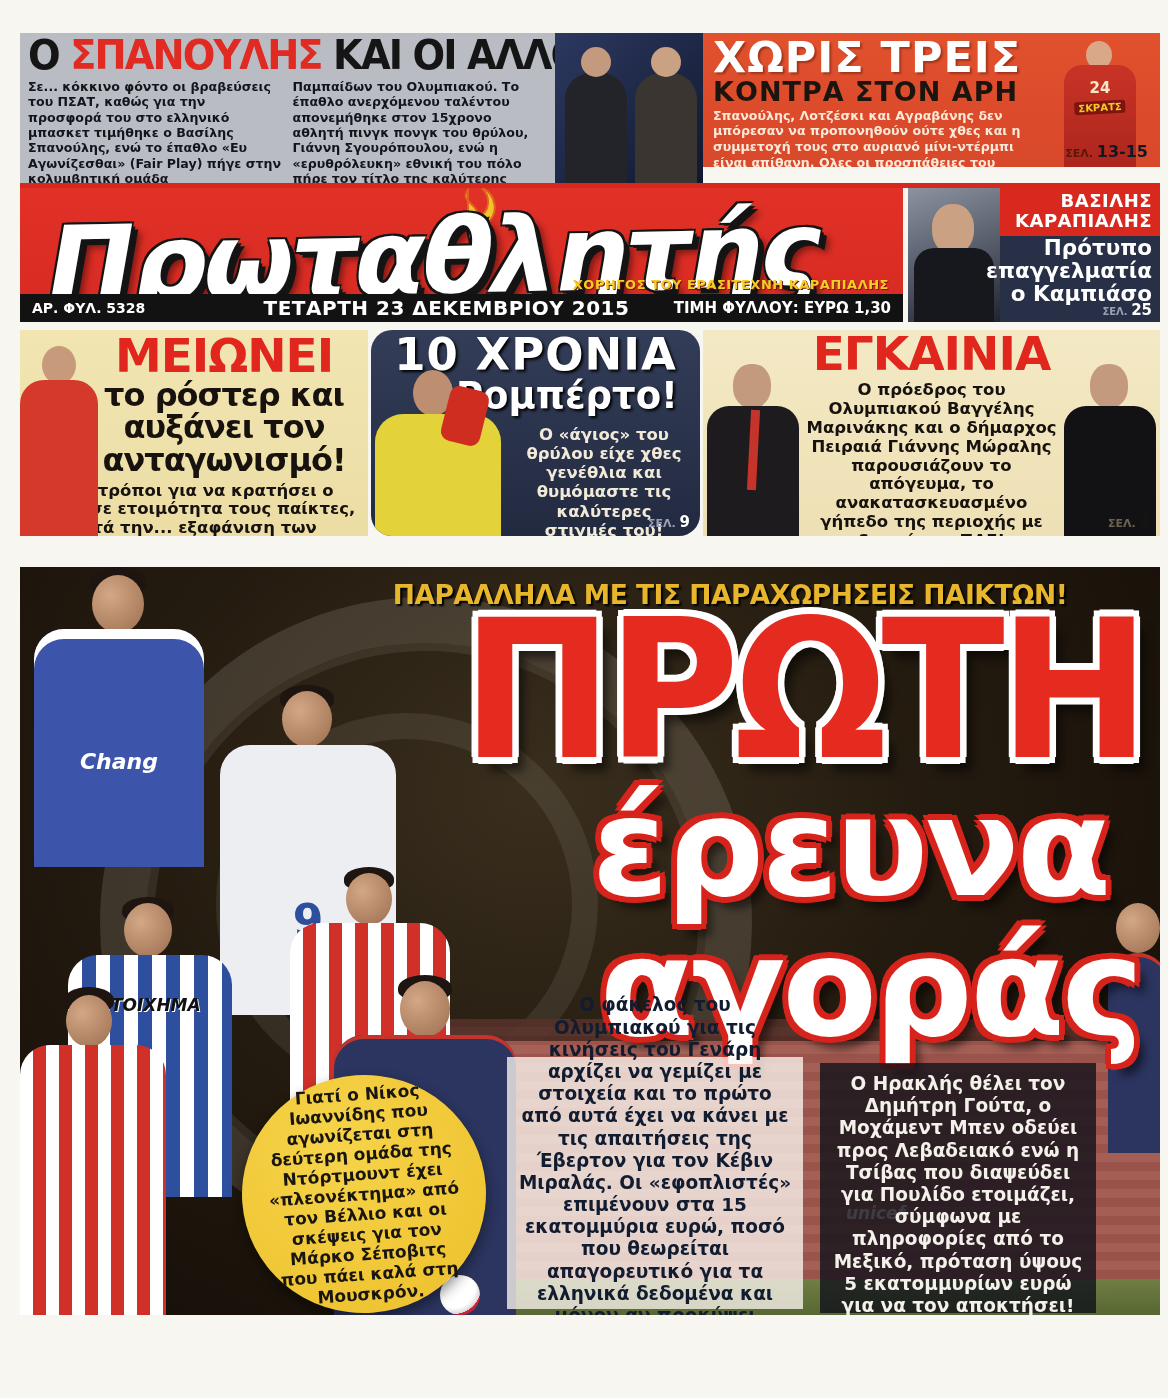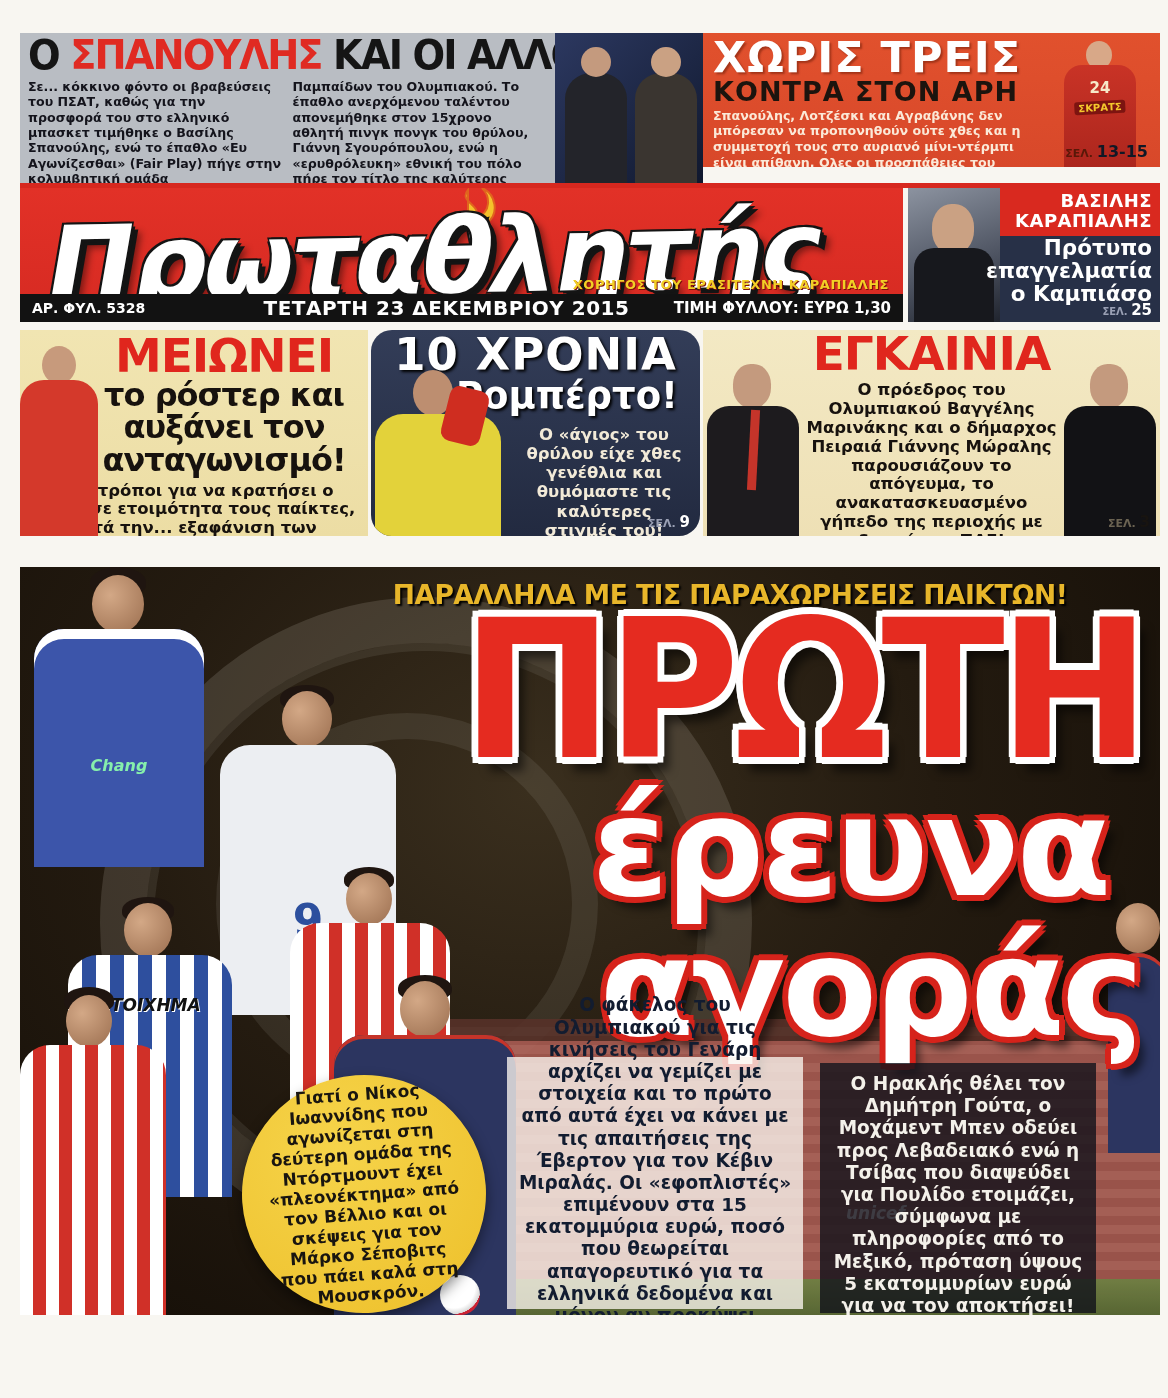--- a/index.html
+++ b/index.html
@@ -263,21 +263,21 @@
   </div>
 
   <div class="abs collage">
     <div class="emblem"></div>
     <div class="stadium"></div>
 
     <div class="player" style="left:8px;top:0;width:190px;height:300px;">
       <div class="p-hair" style="left:62px;top:0;width:56px;height:30px;"></div>
       <div class="p-head" style="left:64px;top:8px;width:52px;height:58px;"></div>
       <div class="p-torso kit-everton" style="left:6px;top:62px;width:170px;height:238px;">
-        <span class="kit-label" style="top:127px;color:#86efac;font-size:16px;font-style:italic;">Chang</span>
+        <span class="kit-label" style="top:120px;color:#ffffff;font-size:22px;font-style:italic;">Chang</span>
       </div>
     </div>
 
     <div class="player" style="left:190px;top:118px;width:200px;height:330px;">
       <div class="p-hair" style="left:70px;top:0;width:54px;height:26px;"></div>
       <div class="p-head" style="left:72px;top:6px;width:50px;height:56px;"></div>
       <div class="p-torso kit-white" style="left:10px;top:60px;width:176px;height:270px;">
         <span class="kit-label" style="top:150px;color:#2c4f9e;font-size:44px;">9</span>
       </div>
     </div>

